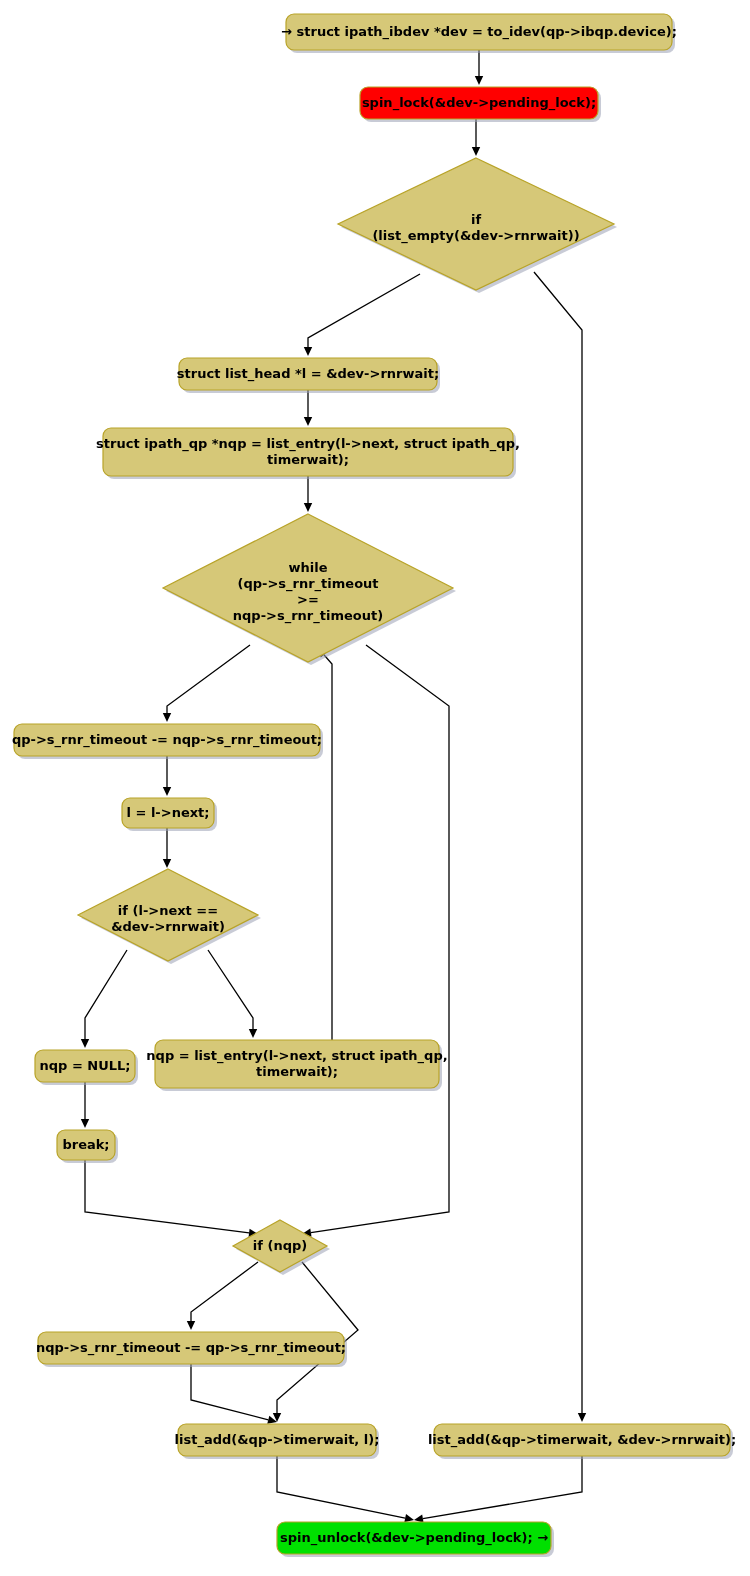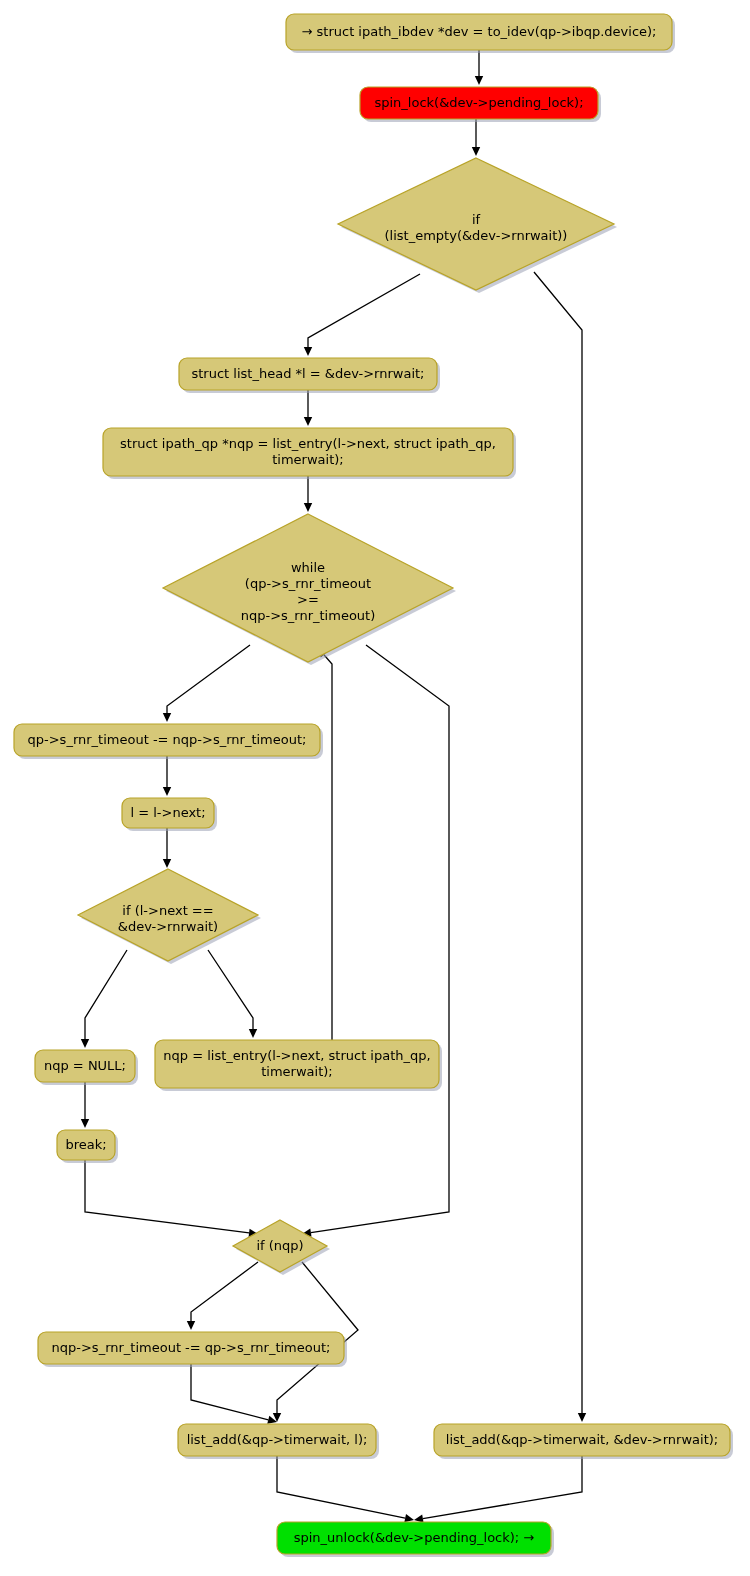--- a/index.html
+++ b/index.html
@@ -10,20 +10,21 @@
   body {
     width: 750px;
     height: 1576px;
     font-family: "DejaVu Sans", sans-serif;
     overflow: hidden;
   }
   #flowchart-root {
     position: relative;
     width: 746px;
     height: 1576px;
+    font-weight: bold;
   }
   svg.chart-canvas {
     display: block;
     width: 750px;
     height: 1576px;
   }
   .node-text {
     font-family: "DejaVu Sans", sans-serif;
     font-size: 13px;
     fill: #000000;

